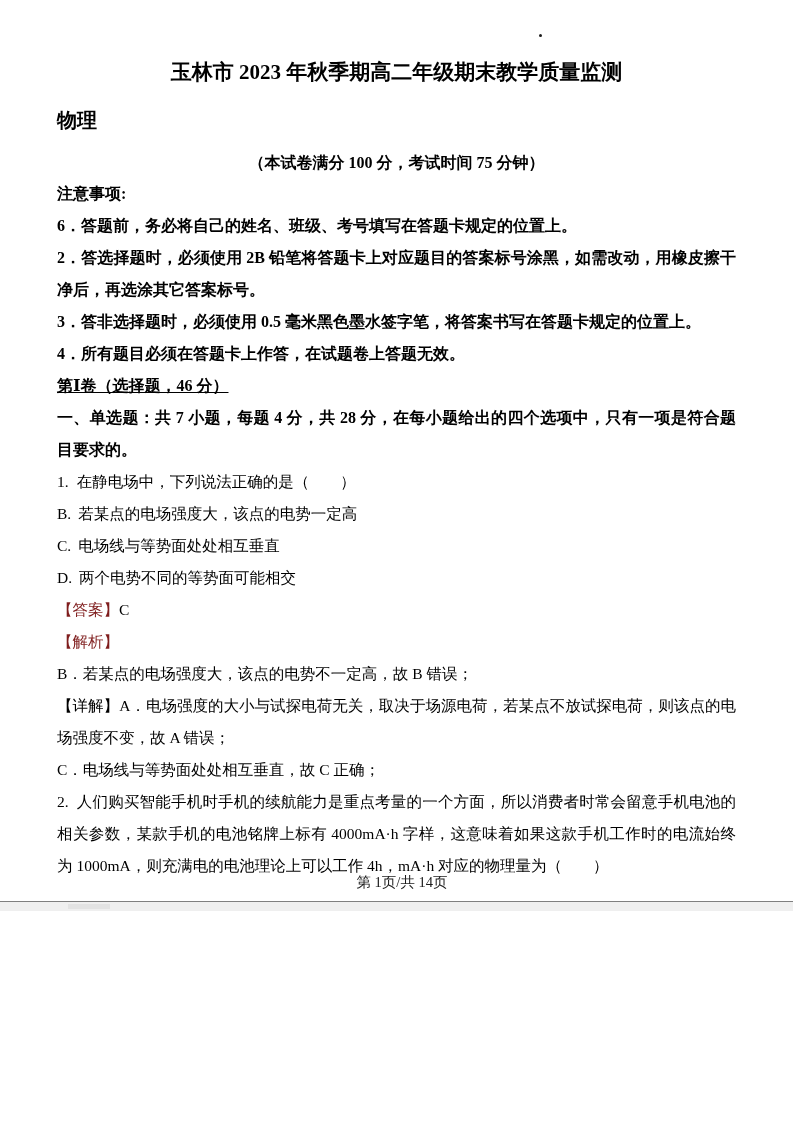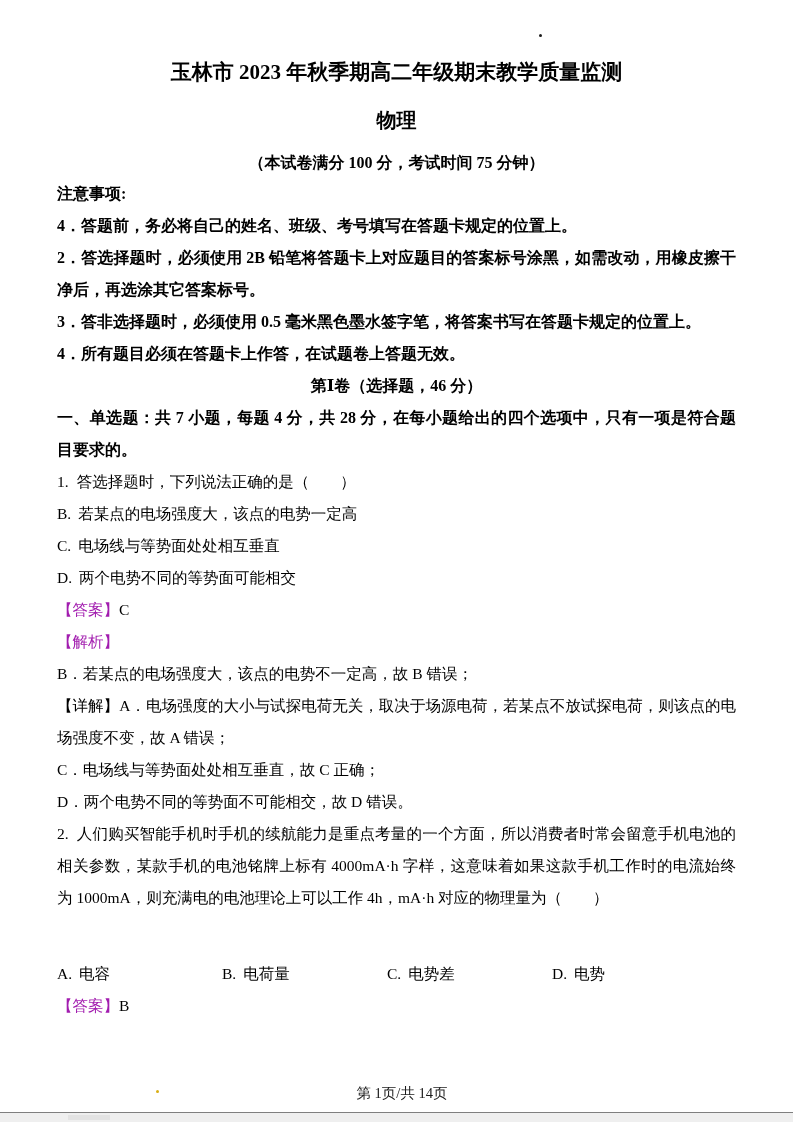--- a/index.html
+++ b/index.html
@@ -1,19 +1,19 @@
 <!DOCTYPE html>
 <html><head>
 <meta charset="utf-8">
 <style>
   html, body { margin: 0; padding: 0; background: #ffffff; }
   .page {
     position: relative;
     width: 793px;
-    height: 1122px;
+    height: 911px;
     background: #ffffff;
     overflow: hidden;
     font-family: "Liberation Serif", "DejaVu Serif", serif;
     color: #000000;
   }
   .content {
     position: absolute;
     top: 0; left: 0; right: 0;
     padding: 54px 57px 0 57px;
     box-sizing: border-box;
@@ -21,37 +21,36 @@
   .exam-title {
     font-size: 21px;
     font-weight: bold;
     text-align: center;
     line-height: 36px;
     margin: 0;
   }
   .exam-subject {
     font-size: 20px;
     font-weight: bold;
-    text-align: center;
     line-height: 36px;
     margin: 12px 0 0 0;
   }
   .exam-info {
     font-size: 16px;
     font-weight: bold;
     text-align: center;
     line-height: 30px;
     margin-top: 10px;
   }
   .ln { font-size: 16px; line-height: 32px; margin: 0; }
   .sm { font-size: 15.5px; }
   .b  { font-weight: bold; }
   .j  { text-align: justify; }
-  .c  { text-align: center; }
-  .blue { color: #a21caf; }
+  .c  { text-align: left; text-decoration: underline; }
+  .blue { color: #7f1d1d; }
   .numlbl { margin-right: 8px; }
   .optlbl { margin-right: 7px; }
   .optcol { display: inline-block; width: 165px; margin-top: 44px; }
   .optcol:last-child { width: auto; }
   .footer {
     position: absolute;
     left: 11px; right: 0;
     bottom: 20px;
     text-align: center;
     font-size: 14.5px;
@@ -93,41 +92,40 @@
 
   <div class="dot-top"></div>
 
   <div class="content">
 
     <h1 class="exam-title">玉林市 2023 年秋季期高二年级期末教学质量监测</h1>
     <h2 class="exam-subject">物理</h2>
     <div class="exam-info">（本试卷满分 100 分，考试时间 75 分钟）</div>
 
     <div class="ln b">注意事项:</div>
-    <p class="ln b j">4．答题前，务必将自己的姓名、班级、考号填写在答题卡规定的位置上。</p>
+    <p class="ln b j">6．答题前，务必将自己的姓名、班级、考号填写在答题卡规定的位置上。</p>
     <p class="ln b j">2．答选择题时，必须使用 2B 铅笔将答题卡上对应题目的答案标号涂黑，如需改动，用橡皮擦干净后，再选涂其它答案标号。</p>
     <p class="ln b j">3．答非选择题时，必须使用 0.5 毫米黑色墨水签字笔，将答案书写在答题卡规定的位置上。</p>
     <p class="ln b j">4．所有题目必须在答题卡上作答，在试题卷上答题无效。</p>
 
     <div class="ln b c">第Ⅰ卷（选择题，46 分）</div>
     <p class="ln b j">一、单选题：共 7 小题，每题 4 分，共 28 分，在每小题给出的四个选项中，只有一项是符合题目要求的。</p>
 
-    <p class="ln sm j"><span class="numlbl">1.</span><span>答选择题时，下列说法正确的是（　　）</span></p>
+    <p class="ln sm j"><span class="numlbl">1.</span><span>在静电场中，下列说法正确的是（　　）</span></p>
 
     <p class="ln sm"><span class="optlbl">B.</span><span>若某点的电场强度大，该点的电势一定高</span></p>
     <p class="ln sm"><span class="optlbl">C.</span><span>电场线与等势面处处相互垂直</span></p>
     <p class="ln sm"><span class="optlbl">D.</span><span>两个电势不同的等势面可能相交</span></p>
 
     <p class="ln sm"><span class="blue">【答案】</span><span>C</span></p>
     <p class="ln sm"><span class="blue">【解析】</span></p>
 
     <p class="ln sm j">B．若某点的电场强度大，该点的电势不一定高，故 B 错误；</p>
     <p class="ln sm j"><span>【详解】</span><span>A．电场强度的大小与试探电荷无关，取决于场源电荷，若某点不放试探电荷，则该点的电场强度不变，故 A 错误；</span></p>
     <p class="ln sm j">C．电场线与等势面处处相互垂直，故 C 正确；</p>
-    <p class="ln sm j">D．两个电势不同的等势面不可能相交，故 D 错误。</p>
 
     <p class="ln sm j"><span class="numlbl">2.</span><span>人们购买智能手机时手机的续航能力是重点考量的一个方面，所以消费者时常会留意手机电池的相关参数，某款手机的电池铭牌上标有 4000mA·h 字样，这意味着如果这款手机工作时的电流始终为 1000mA，则充满电的电池理论上可以工作 4h，mA·h 对应的物理量为（　　）</span></p>
 
     <p class="ln sm"><span class="optcol"><span class="optlbl">A.</span><span>电容</span></span><span class="optcol"><span class="optlbl">B.</span><span>电荷量</span></span><span class="optcol"><span class="optlbl">C.</span><span>电势差</span></span><span class="optcol"><span class="optlbl">D.</span><span>电势</span></span></p>
 
     <p class="ln sm"><span class="blue">【答案】</span><span>B</span></p>
 
   </div>
 
   <div class="footer">第 1页/共 14页</div>

